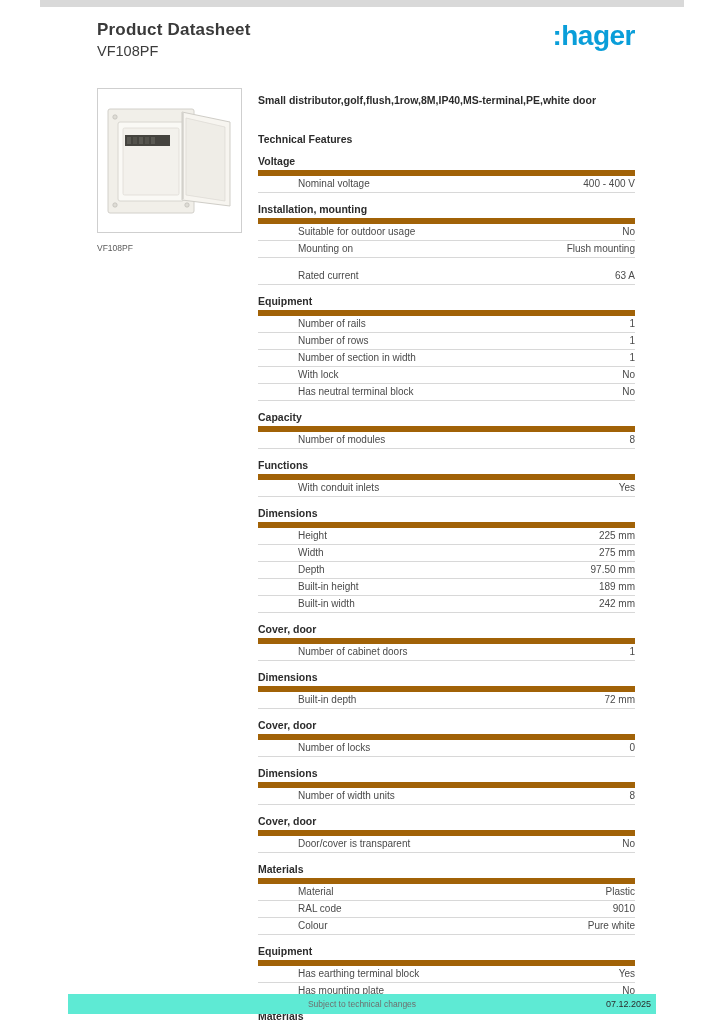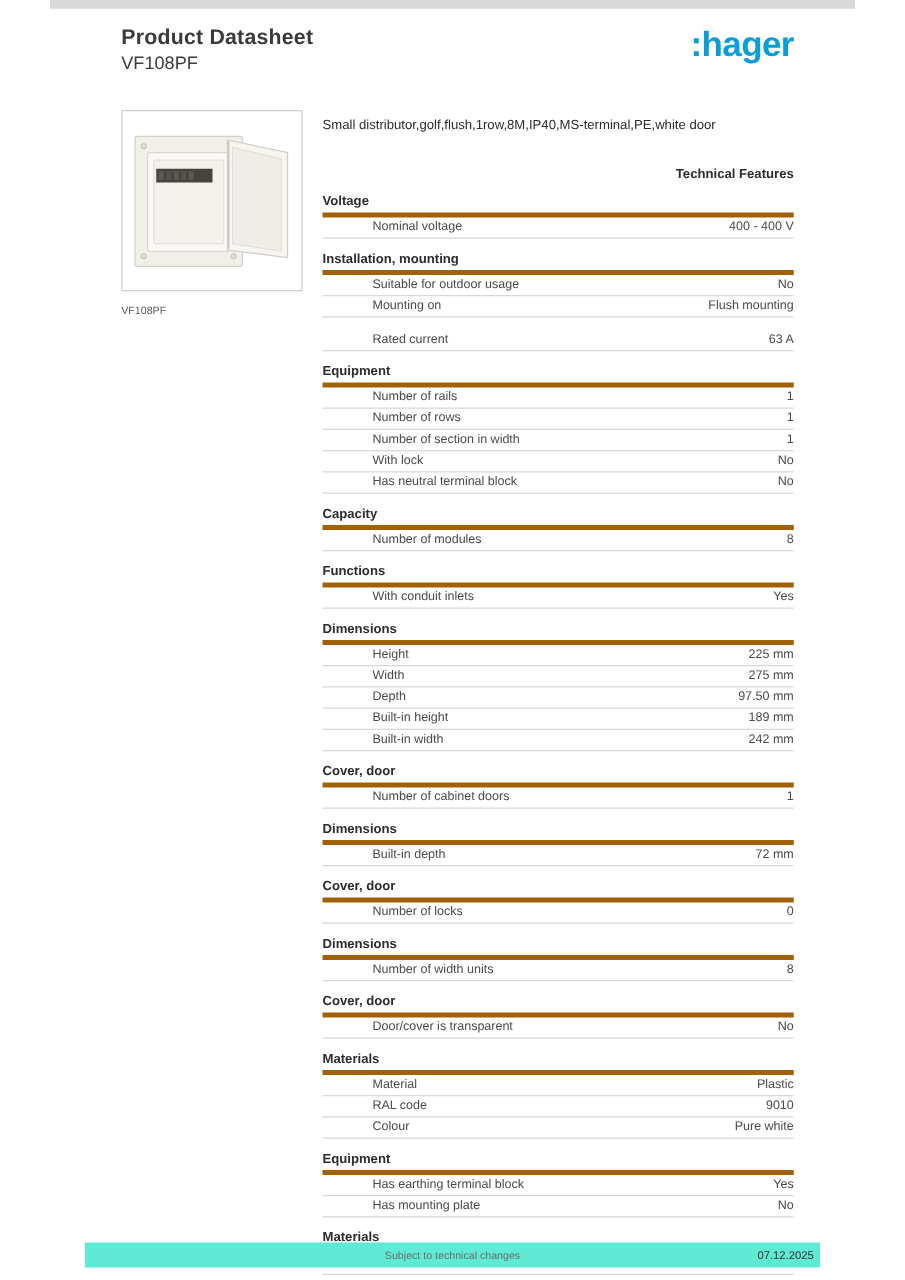--- a/index.html
+++ b/index.html
@@ -66,39 +66,38 @@
     justify-content: center;
   }
   .image-caption {
     margin-top: 10px;
     font-size: 8.5px;
     color: #5a5a5a;
   }
   .right-col { flex: 1; min-width: 0; }
   .description {
     font-size: 10.5px;
-    font-weight: normal;
+    font-weight: bold;
     color: #2c2c2c;
     margin-top: 6px;
   }
   .features-title {
     font-size: 10.5px;
     font-weight: bold;
     color: #2c2c2c;
     margin-top: 27px;
     margin-bottom: 5px;
-    text-align: right;
   }
   .section { margin-top: 10px; }
   .section-title {
     font-size: 10.5px;
     font-weight: bold;
     color: #2c2c2c;
     padding-bottom: 3px;
-    border-bottom: 4px solid #a16207;
+    border-bottom: 6px solid #a16207;
   }
   .spec-row {
     display: flex;
     justify-content: space-between;
     align-items: baseline;
     padding: 2px 0 3px 0;
     border-bottom: 1px solid #d8d8d8;
     font-size: 10px;
     color: #4a4a4a;
   }

